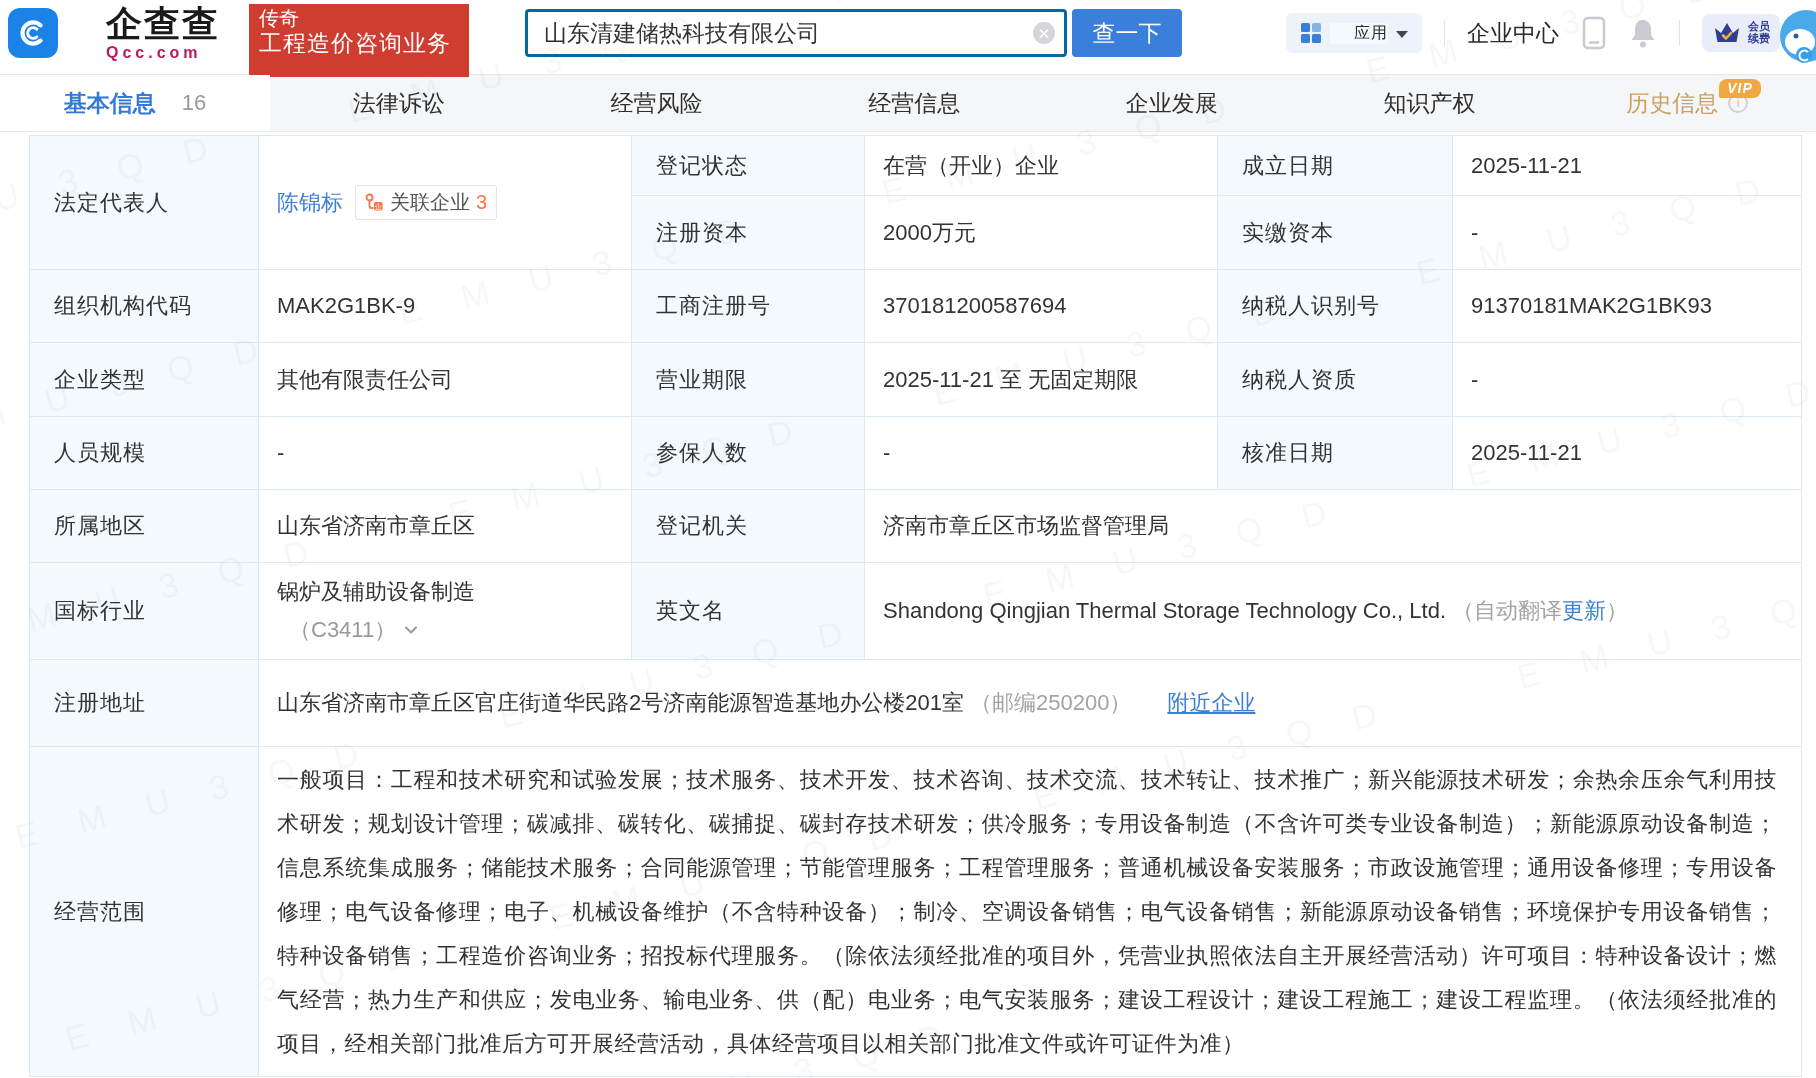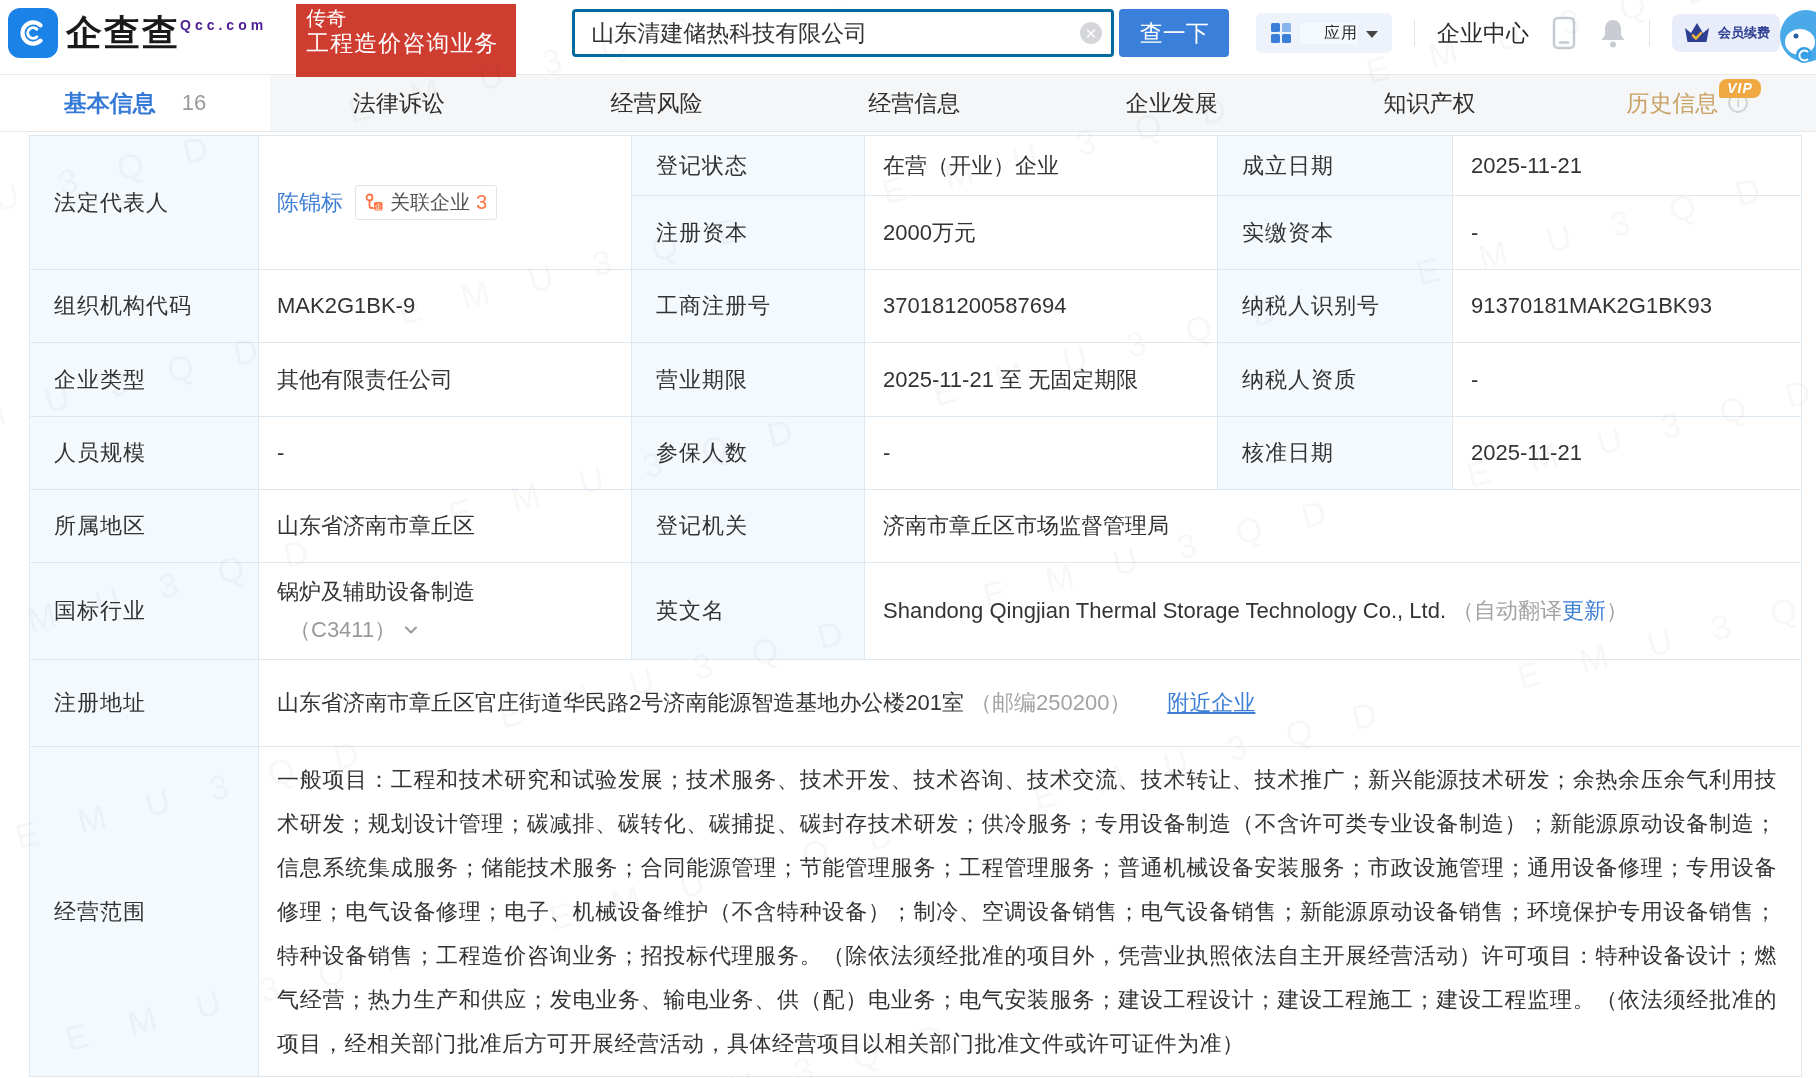--- a/index.html
+++ b/index.html
@@ -11,23 +11,23 @@
   .watermark { position:absolute; inset:-60px; display:flex; flex-wrap:wrap;
     gap:110px 130px; padding:30px; transform:rotate(-14deg); opacity:.04;
     pointer-events:none; z-index:6; }
   .watermark span { font-size:34px; letter-spacing:16px; color:#48506a; white-space:nowrap; }
 
   
   header { height:62px; display:flex; align-items:center; padding:4px 0 0 8px; position:relative; }
   .logo-wrap { display:flex; align-items:center; gap:8px; cursor:pointer; }
   .logo-badge { width:50px; height:50px; border-radius:12px; background:#1b82e8;
     display:flex; align-items:center; justify-content:center; flex:0 0 auto; }
-  .brand-text { display:flex; flex-direction:row; line-height:1; }
+  .brand-text { display:flex; flex-direction:column; line-height:1;margin-left:40px; }
   .brand-cn { font-size:36px; font-weight:bold; color:#1a1a1a; letter-spacing:2px; }
-  .brand-domain { font-size:14px; font-weight:bold; color:#4c1d95; letter-spacing:4px; margin-top:3px; }
+  .brand-domain { font-size:16px; font-weight:bold; color:#be185d; letter-spacing:4px; margin-top:3px; }
 
   .promo { align-self:flex-start; margin-left:29px; background:#cf3c30; color:#fff;
     padding:2px 10px 21px; min-width:220px; }
   .promo .l1 { font-size:20px; line-height:24px; }
   .promo .l2 { font-size:23px; line-height:26px; letter-spacing:1px; }
 
   .searchbar { display:flex; align-items:center; margin-left:56px; }
   .search-box { position:relative; width:542px; height:48px; }
   .search-box input { width:100%; height:100%; border:3px solid #0369a1; border-radius:4px;
     font-size:23px; color:#333; padding:0 46px 0 16px; outline:none;
@@ -43,21 +43,21 @@
   .apps-pill { display:flex; align-items:center; gap:8px; background:#edf2fb; border-radius:6px;
     padding:9px 14px; cursor:pointer; }
   .apps-pill .lbl { font-size:16px; color:#2b2b2b; }
   .caret { width:0; height:0; border-left:6px solid transparent; border-right:6px solid transparent;
     border-top:7px solid #444; margin-top:3px; }
   .vdiv { width:1px; height:26px; background:#e2e2e2; }
   .nav-text { font-size:23px; color:#2b2b2b; cursor:pointer; }
   .icon-btn { background:none; border:none; cursor:pointer; padding:0; display:flex; }
   .member-pill { display:flex; align-items:center; gap:6px; background:#e9ecf9; border-radius:8px;
     padding:6px 10px; cursor:pointer; }
-  .member-text { display:flex; flex-direction:row; line-height:1.05; font-size:13px;
+  .member-text { display:flex; flex-direction:column; line-height:1.05; font-size:11px;
     font-weight:bold; color:#2e3f92; }
   .mascot { position:absolute; right:-22px; top:8px; cursor:pointer; }
 
   
   .tabbar { margin-top:12px; height:58px; background:#f5f6f7; border-top:1px solid #e8e8e8;
     border-bottom:1px solid #e8e8e8; display:flex; }
   .tab { flex:1; display:flex; align-items:center; justify-content:center; font-size:23px;
     color:#2f2f2f; cursor:pointer; position:relative; }
   .tab.first { flex:0 0 270px; }
   .tab.active { background:#fff; color:#3579d8; font-weight:bold;gap:16px; }

